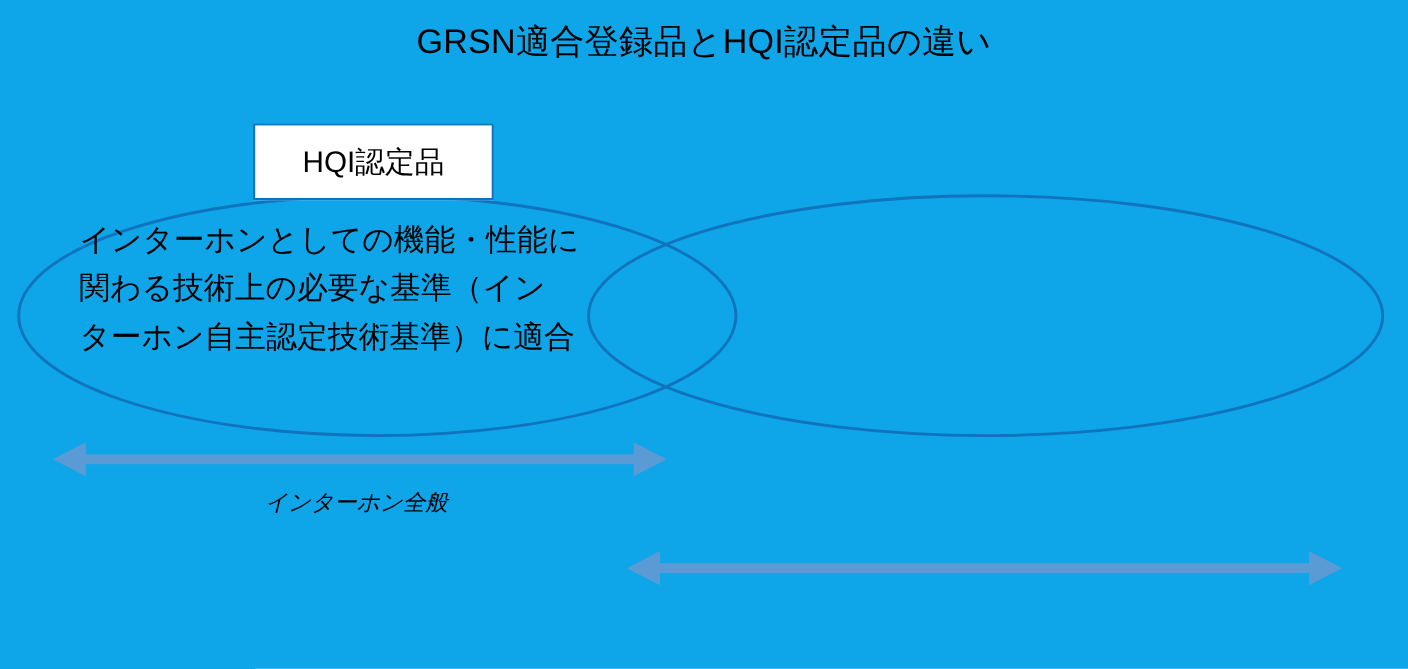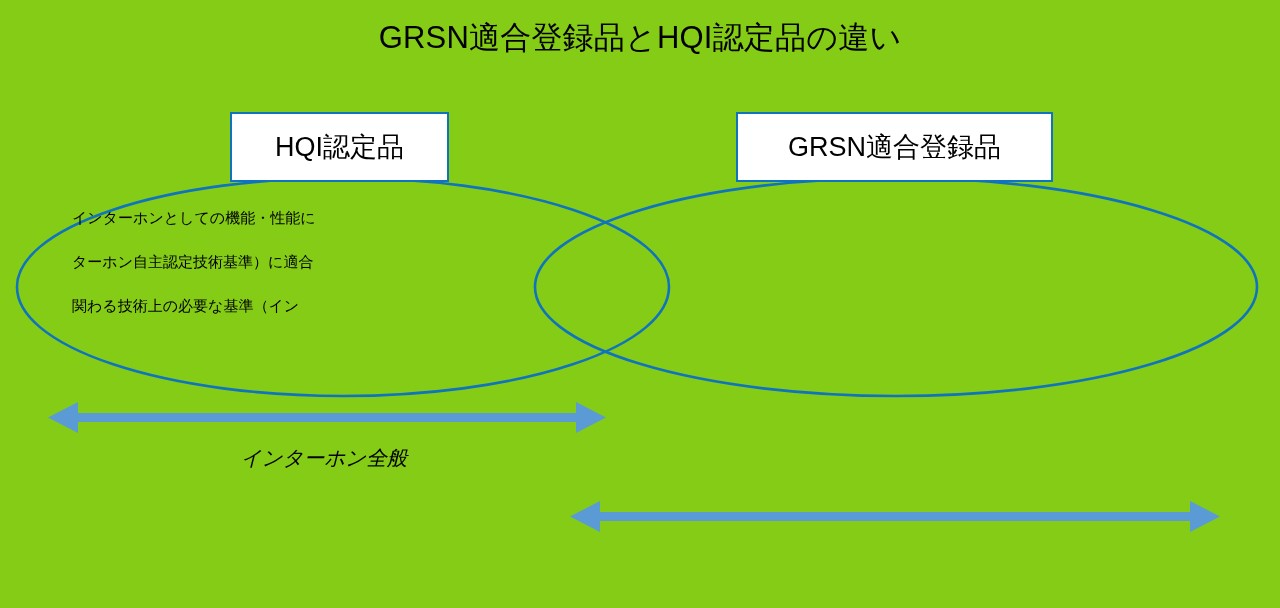--- a/index.html
+++ b/index.html
@@ -11,21 +11,21 @@
     width: 1280px;
     height: 608px;
     overflow: hidden;
     font-family: "Liberation Sans", "DejaVu Sans", sans-serif;
     color: #000000;
   }
   #stage {
     position: relative;
     width: 1280px;
     height: 608px;
-    background: #84cc16;
+    background: #0ea5e9;
   }
   #venn-svg {
     position: absolute;
     left: 0;
     top: 0;
     width: 1280px;
     height: 608px;
   }
   .layer-text {
     position: absolute;
@@ -74,21 +74,21 @@
   }
   #box-grsn {
     left: 736px;
     top: 112px;
     width: 317px;
     height: 70px;
   }
 
   .ellipse-text {
     position: absolute;
-    font-size: 15px;
+    font-size: 28px;
     line-height: 44px;
     color: #000000;
     white-space: nowrap;
   }
   #text-hqi-body {
     left: 72px;
     top: 196px;
   }
   #text-grsn-body {
     left: 712px;
@@ -140,28 +140,25 @@
   </svg>
 
   <div class="layer-text">
 
     <div class="diagram-title">GRSN適合登録品とHQI認定品の違い</div>
 
     <div class="label-box" id="box-hqi">
       <span class="label-text">HQI認定品</span>
     </div>
 
-    <div class="label-box" id="box-grsn">
-      <span class="label-text">GRSN適合登録品</span>
-    </div>
 
     <div class="ellipse-text" id="text-hqi-body">
       <div>インターホンとしての機能・性能に</div>
+      <div>関わる技術上の必要な基準（イン</div>
       <div>ターホン自主認定技術基準）に適合</div>
-      <div>関わる技術上の必要な基準（イン</div>
     </div>
 
     <div class="ellipse-text" id="text-grsn-body">
     </div>
 
     <div class="caption" id="caption-top">
       <div>インターホン全般</div>
     </div>
 
 

